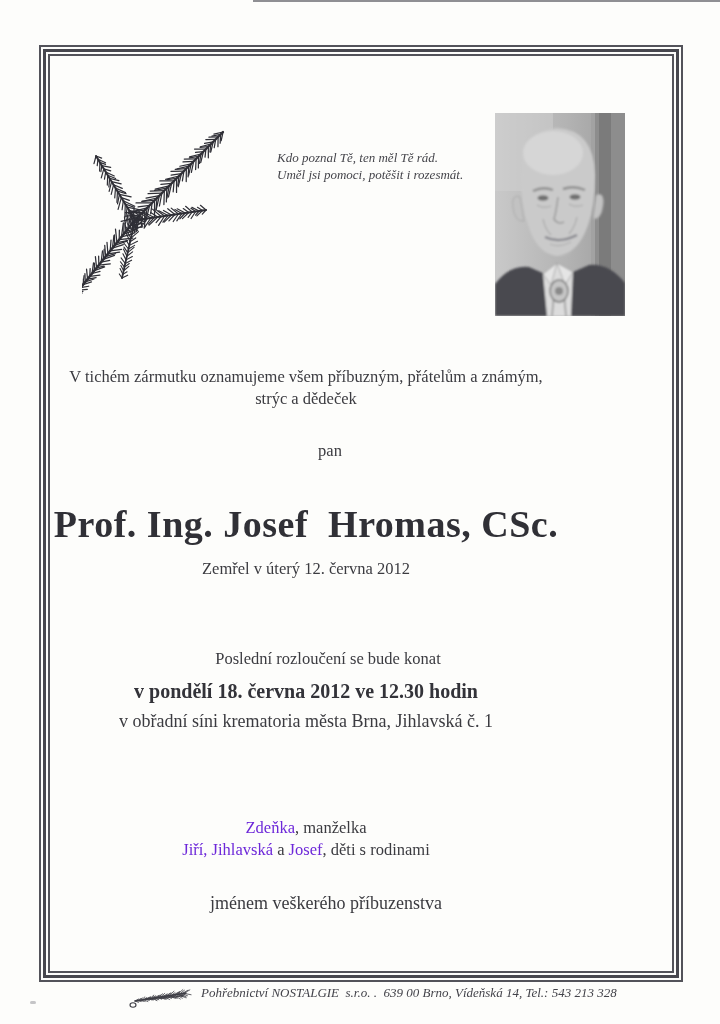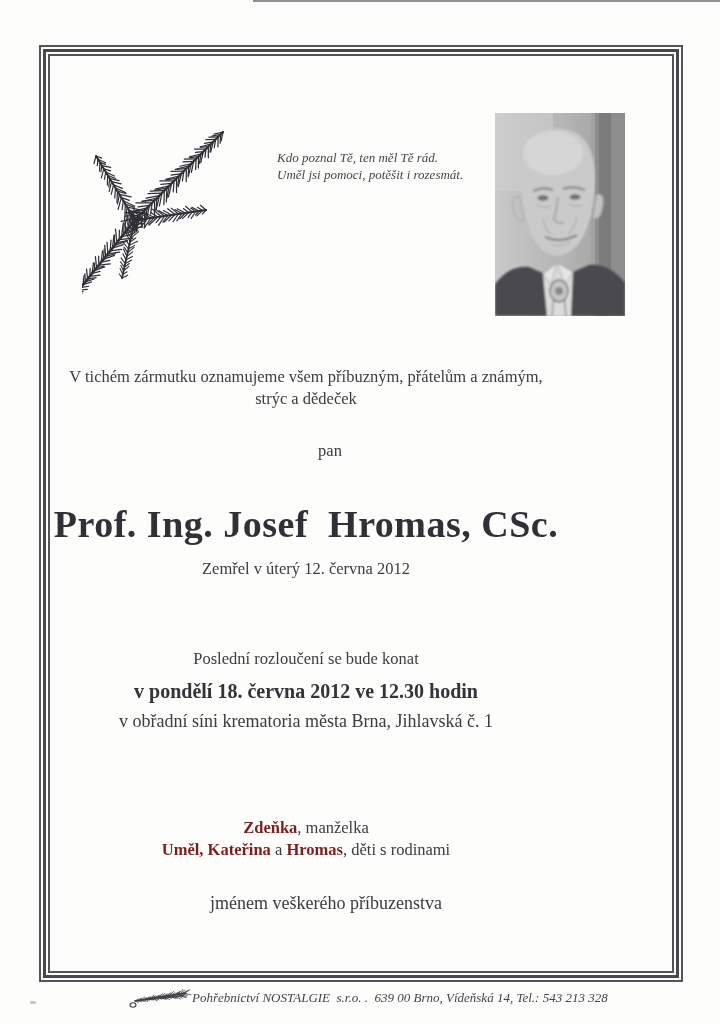--- a/index.html
+++ b/index.html
@@ -22,29 +22,29 @@
   .center{left:0;width:612px;text-align:center;}
 
   .branch-svg{position:absolute;left:82px;top:120px;}
   .quote{position:absolute;left:277px;top:150px;font-style:italic;font-size:13px;line-height:16.5px;color:#45454b;}
   .photo{position:absolute;left:495px;top:113px;width:130px;height:203px;}
 
   .announcement{top:366px;font-size:16.5px;line-height:22px;}
   .pan{top:441px;font-size:16.5px;padding-left:24px;}
   .name{top:482px;font-size:38px;font-weight:bold;color:#303036;letter-spacing:.5px;white-space:pre-wrap;margin-top:20px;}
   .death{top:557px;font-size:16.5px;line-height:23px;}
-  .cer-intro{top:649px;font-size:16.5px;}
+  .cer-intro{top:649px;font-size:16.5px;padding-left:22px;}
   .cer-date{top:680px;font-size:20px;font-weight:bold;color:#333339;}
   .cer-loc{top:711px;font-size:18px;font-family:Liberation Serif, serif;}
   .mourn1{top:818px;font-size:16.5px;}
   .mourn2{top:840px;font-size:16.5px;}
   .mourn-close{top:893px;font-size:18px;margin-left:20px;}
-  b,.b{font-weight:bold;color:#7f1d1d;}
-
-  .footer{position:absolute;left:126px;top:985px;display:flex;align-items:center;}
+  b,.b{font-weight:normal;color:#6d28d9;}
+
+  .footer{position:absolute;left:126px;top:985px;display:flex;gap:9px;}
   .footer-text{font-style:italic;font-size:13px;color:#43434a;white-space:pre-wrap;}
 </style>
 </head>
 <body>
 
 <div class="scan-line-top"></div>
 <div class="scan-speck"></div>
 
 <div class="frame">
   <div class="frame-mid">
@@ -358,21 +358,21 @@
 <div class="abs center death">
   <div>Zemřel v úterý 12. června 2012</div>
 </div>
 
 <div class="abs center cer-intro">Poslední rozloučení se bude konat</div>
 <div class="abs center cer-date">v pondělí 18. června 2012 ve 12.30 hodin</div>
 <div class="abs center cer-loc">v obřadní síni krematoria města Brna, Jihlavská č. 1</div>
 
 <div class="abs center mourn1"><span class="b">Zdeňka</span><span>, manželka</span></div>
 
-<div class="abs center mourn2"><span class="b">Uměl, Kateřina</span><span> a </span><span class="b">Hromas</span><span>, děti s rodinami</span></div>
+<div class="abs center mourn2"><span class="b">Jiří, Jihlavská</span><span> a </span><span class="b">Josef</span><span>, děti s rodinami</span></div>
 
 <div class="abs center mourn-close">jménem veškerého příbuzenstva</div>
 
 <div class="footer">
   <svg id="feather" width="66" height="26" viewBox="0 0 66 26">
       <line x1="60" y1="8" x2="9" y2="16" stroke="#3d3d45" stroke-width="1.3" stroke-linecap="round"></line>
       <line x1="57.875" y1="8.333333333333334" x2="65.08766236294919" y2="9.749637779341429" stroke="#3d3d45" stroke-width="0.8" stroke-linecap="round"></line>
       <line x1="57.875" y1="8.333333333333334" x2="63.85592556406877" y2="4.863078910648601" stroke="#3d3d45" stroke-width="0.8" stroke-linecap="round"></line>
       <line x1="55.75" y1="8.666666666666666" x2="61.45572250580548" y2="10.73173228072704" stroke="#3d3d45" stroke-width="0.8" stroke-linecap="round"></line>
       <line x1="55.75" y1="8.666666666666666" x2="61.95572882360362" y2="5.196184475015798" stroke="#3d3d45" stroke-width="0.8" stroke-linecap="round"></line>

